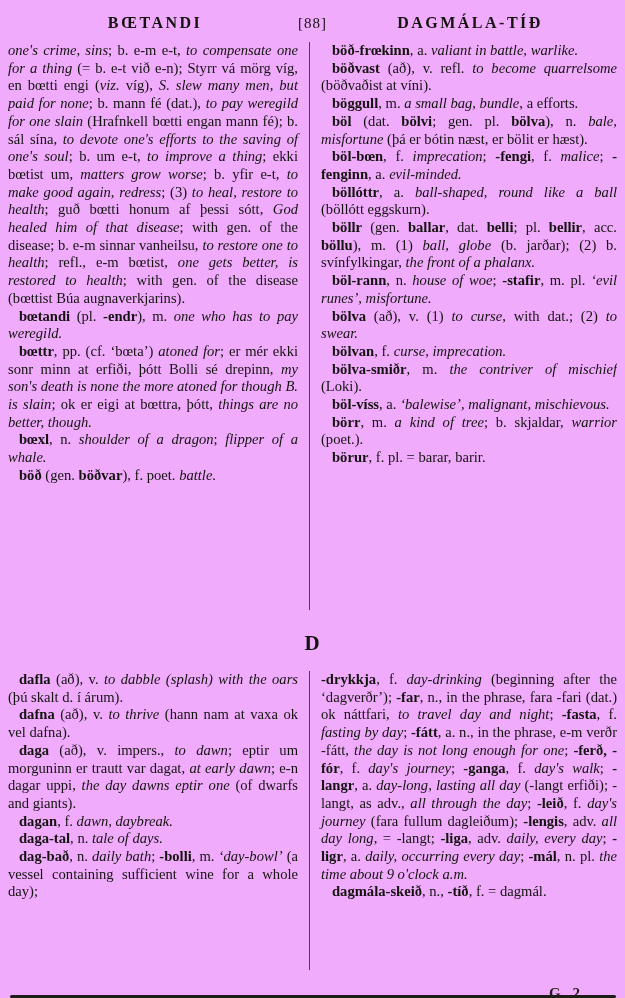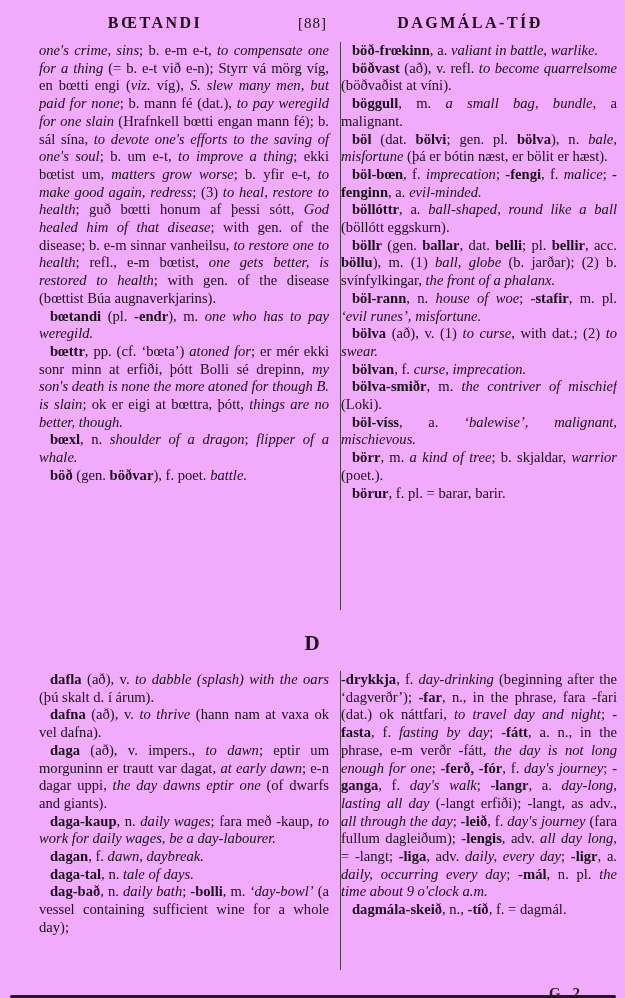--- a/index.html
+++ b/index.html
@@ -28,22 +28,22 @@
     font-size:15px; text-align:center; letter-spacing:1px;
   }
   .cols { display:flex; }
   .col {
     text-align:justify;
     font-size:14.6px;
     line-height:17.7px;
     overflow:hidden;
     box-sizing:border-box;
   }
-  .col-left  { flex:0 0 301px; padding-right:11px;margin-left:31px; }
-  .col-right { flex:1 1 auto; border-left:1px solid #47443f; }
+  .col-left  { flex:0 0 301px; padding-right:11px; }
+  .col-right { flex:1 1 auto; border-left:1px solid #47443f; padding-left:11px; }
   .sec-b .col { height:568px; }
   .sec-d .col { height:299px; }
   .entry { margin:0; }
   .entry.ind { text-indent:11px; }
   .entry b { font-weight:bold; }
   .entry i { font-style:italic; }
   .letter-heading {
     text-align:center;
     font-weight:bold;
     font-size:21px;
@@ -79,21 +79,21 @@
     <div class="col col-left">
         <p class="entry"><i>one's crime, sins</i><span>; b. e-m e-t, </span><i>to compensate one for a thing</i><span> (= b. e-t við e-n); Styrr vá mörg víg, en bœtti engi (</span><i>viz.</i><span> víg), </span><i>S. slew many men, but paid for none</i><span>; b. mann fé (dat.), </span><i>to pay weregild for one slain</i><span> (Hrafnkell bœtti engan mann fé); b. sál sína, </span><i>to devote one's efforts to the saving of one's soul</i><span>; b. um e-t, </span><i>to improve a thing</i><span>; ekki bœtist um, </span><i>matters grow worse</i><span>; b. yfir e-t, </span><i>to make good again, redress</i><span>; (3) </span><i>to heal, restore to health</i><span>; guð bœtti honum af þessi sótt, </span><i>God healed him of that disease</i><span>; with gen. of the disease; b. e-m sinnar vanheilsu, </span><i>to restore one to health</i><span>; refl., e-m bœtist, </span><i>one gets better, is restored to health</i><span>; with gen. of the disease (bœttist Búa augnaverkjarins).</span></p>
         <p class="entry ind"><b>bœtandi</b><span> (pl. </span><b>-endr</b><span>), m. </span><i>one who has to pay weregild.</i></p>
         <p class="entry ind"><b>bœttr</b><span>, pp. (cf. ‘bœta’) </span><i>atoned for</i><span>; er mér ekki sonr minn at erfiði, þótt Bolli sé drepinn, </span><i>my son's death is none the more atoned for though B. is slain</i><span>; ok er eigi at bœttra, þótt, </span><i>things are no better, though.</i></p>
         <p class="entry ind"><b>bœxl</b><span>, n. </span><i>shoulder of a dragon</i><span>; </span><i>flipper of a whale.</i></p>
         <p class="entry ind"><b>böð</b><span> (gen. </span><b>böðvar</b><span>), f. poet. </span><i>battle.</i></p>
       </div>
     <div class="col col-right">
         <p class="entry ind"><b>böð-frœkinn</b><span>, a. </span><i>valiant in battle, warlike.</i></p>
         <p class="entry ind"><b>böðvast</b><span> (að), v. refl. </span><i>to become quarrelsome</i><span> (böðvaðist at víni).</span></p>
-        <p class="entry ind"><b>böggull</b><span>, m. </span><i>a small bag, bundle</i><span>, a malignant.</span></p>
+        <p class="entry ind"><b>böggull</b><span>, m. </span><i>a small bag, bundle</i><span>, a efforts.</span></p>
         <p class="entry ind"><b>böl</b><span> (dat. </span><b>bölvi</b><span>; gen. pl. </span><b>bölva</b><span>), n. </span><i>bale, misfortune</i><span> (þá er bótin næst, er bölit er hæst).</span></p>
         <p class="entry ind"><b>böl-bœn</b><span>, f. </span><i>imprecation</i><span>; </span><b>-fengi</b><span>, f. </span><i>malice</i><span>; </span><b>-fenginn</b><span>, a. </span><i>evil-minded.</i></p>
         <p class="entry ind"><b>böllóttr</b><span>, a. </span><i>ball-shaped, round like a ball</i><span> (böllótt eggskurn).</span></p>
         <p class="entry ind"><b>böllr</b><span> (gen. </span><b>ballar</b><span>, dat. </span><b>belli</b><span>; pl. </span><b>bellir</b><span>, acc. </span><b>böllu</b><span>), m. (1) </span><i>ball, globe</i><span> (b. jarðar); (2) b. svínfylkingar, </span><i>the front of a phalanx.</i></p>
         <p class="entry ind"><b>böl-rann</b><span>, n. </span><i>house of woe</i><span>; </span><b>-stafir</b><span>, m. pl. </span><i>‘evil runes’, misfortune.</i></p>
         <p class="entry ind"><b>bölva</b><span> (að), v. (1) </span><i>to curse</i><span>, with dat.; (2) </span><i>to swear.</i></p>
         <p class="entry ind"><b>bölvan</b><span>, f. </span><i>curse, imprecation.</i></p>
         <p class="entry ind"><b>bölva-smiðr</b><span>, m. </span><i>the contriver of mischief</i><span> (Loki).</span></p>
         <p class="entry ind"><b>böl-víss</b><span>, a. </span><i>‘balewise’, malignant, mischievous.</i></p>
         <p class="entry ind"><b>börr</b><span>, m. </span><i>a kind of tree</i><span>; b. skjaldar, </span><i>warrior</i><span> (poet.).</span></p>
@@ -101,21 +101,20 @@
       </div>
   </div>
 
   <div class="letter-heading">D</div>
 
   <div class="cols sec-d">
     <div class="col col-left">
         <p class="entry ind"><b>dafla</b><span> (að), v. </span><i>to dabble (splash) with the oars</i><span> (þú skalt d. í árum).</span></p>
         <p class="entry ind"><b>dafna</b><span> (að), v. </span><i>to thrive</i><span> (hann nam at vaxa ok vel dafna).</span></p>
         <p class="entry ind"><b>daga</b><span> (að), v. impers., </span><i>to dawn</i><span>; eptir um morguninn er trautt var dagat, </span><i>at early dawn</i><span>; e-n dagar uppi, </span><i>the day dawns eptir one</i><span> (of dwarfs and giants).</span></p>
-        <p class="entry ind"><b>daga-kaup</b><span>, n. </span><i>daily wages</i><span>; fara með -kaup, </span><i>to work for daily wages, be a day-labourer.</i></p>
         <p class="entry ind"><b>dagan</b><span>, f. </span><i>dawn, daybreak.</i></p>
         <p class="entry ind"><b>daga-tal</b><span>, n. </span><i>tale of days.</i></p>
         <p class="entry ind"><b>dag-bað</b><span>, n. </span><i>daily bath</i><span>; </span><b>-bolli</b><span>, m. </span><i>‘day-bowl’</i><span> (a vessel containing sufficient wine for a whole day);</span></p>
       </div>
     <div class="col col-right">
         <p class="entry"><b>-drykkja</b><span>, f. </span><i>day-drinking</i><span> (beginning after the ‘dagverðr’); </span><b>-far</b><span>, n., in the phrase, fara -fari (dat.) ok náttfari, </span><i>to travel day and night</i><span>; </span><b>-fasta</b><span>, f. </span><i>fasting by day</i><span>; </span><b>-fátt</b><span>, a. n., in the phrase, e-m verðr -fátt, </span><i>the day is not long enough for one</i><span>; </span><b>-ferð, -fór</b><span>, f. </span><i>day's journey</i><span>; </span><b>-ganga</b><span>, f. </span><i>day's walk</i><span>; </span><b>-langr</b><span>, a. </span><i>day-long, lasting all day</i><span> (-langt erfiði); -langt, as adv., </span><i>all through the day</i><span>; </span><b>-leið</b><span>, f. </span><i>day's journey</i><span> (fara fullum dagleiðum); </span><b>-lengis</b><span>, adv. </span><i>all day long</i><span>, = -langt; </span><b>-liga</b><span>, adv. </span><i>daily, every day</i><span>; </span><b>-ligr</b><span>, a. </span><i>daily, occurring every day</i><span>; </span><b>-mál</b><span>, n. pl. </span><i>the time about 9 o'clock a.m.</i></p>
         <p class="entry ind"><b>dagmála-skeið</b><span>, n., </span><b>-tíð</b><span>, f. = dagmál.</span></p>
       </div>
   </div>
 

